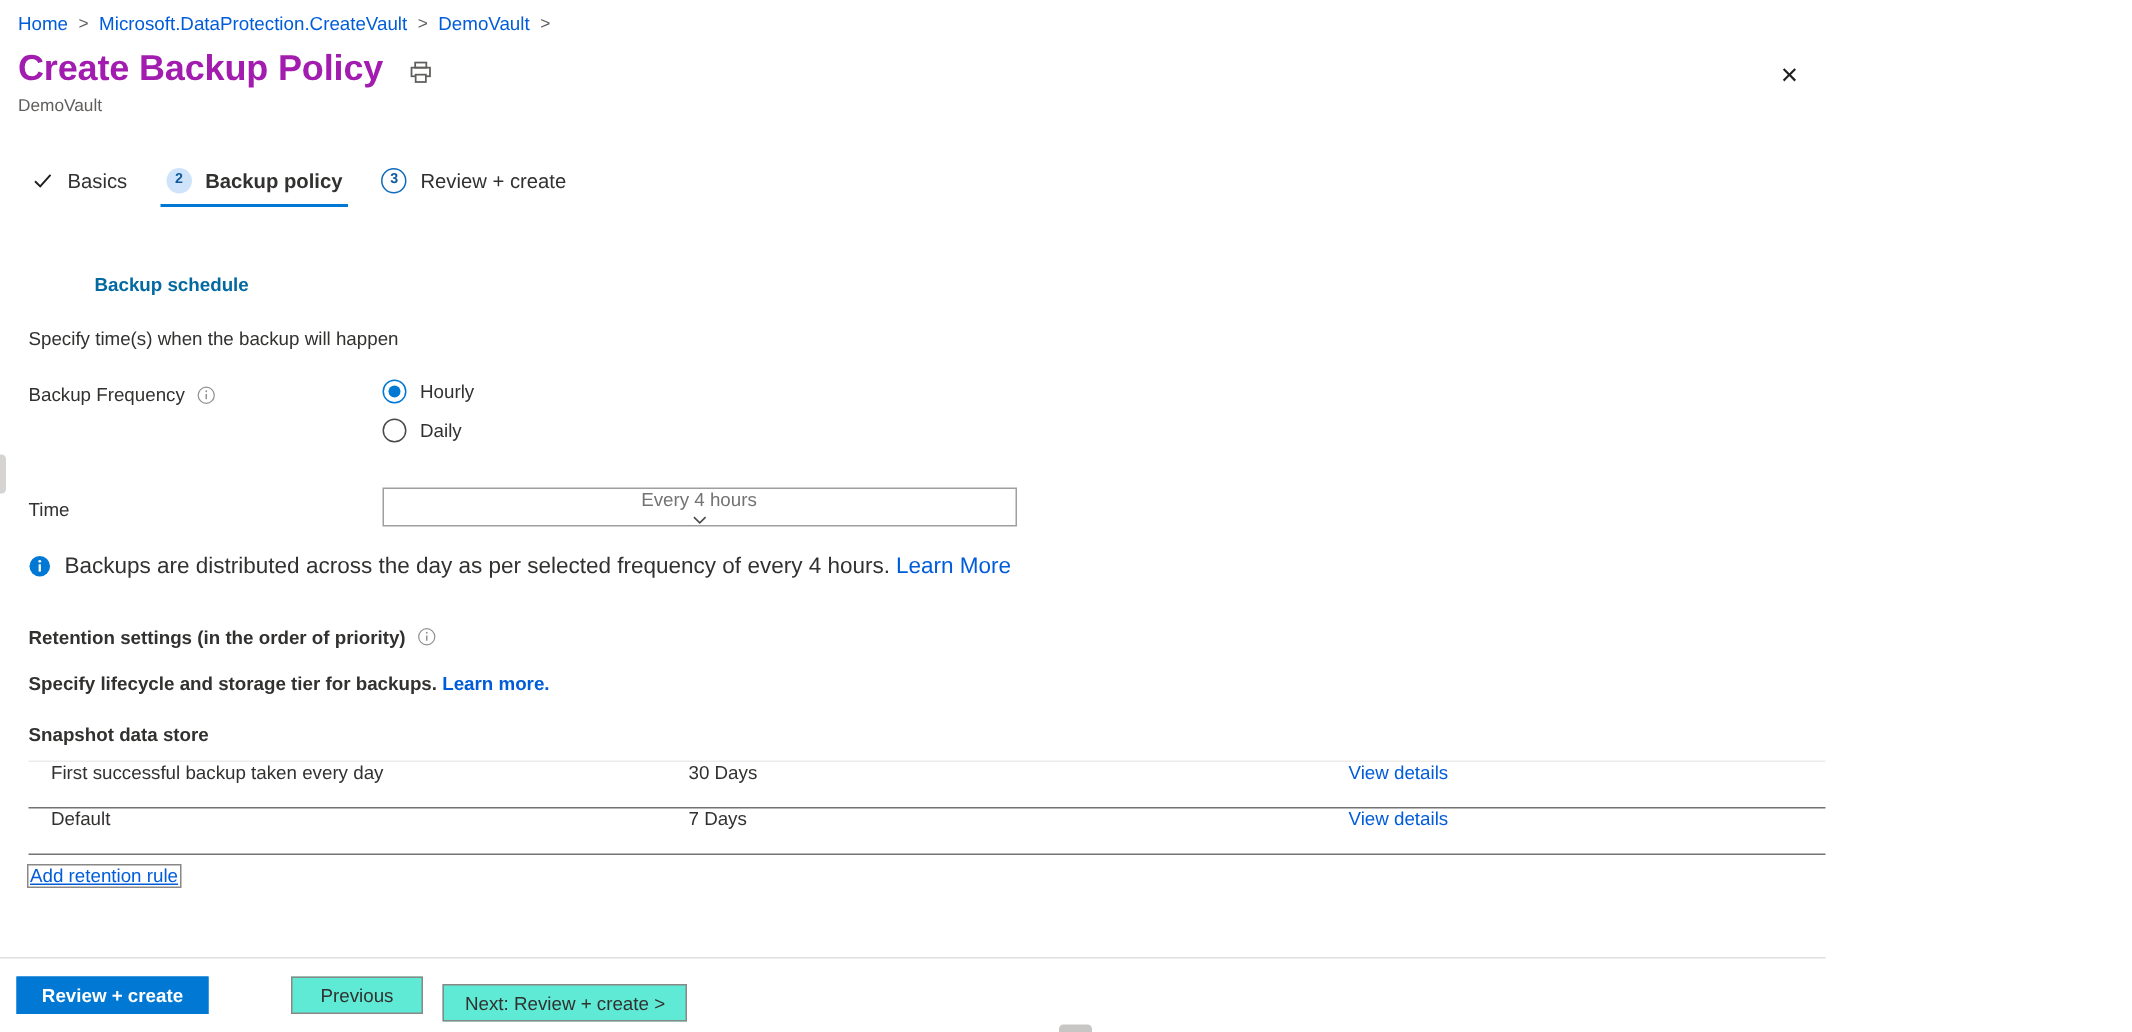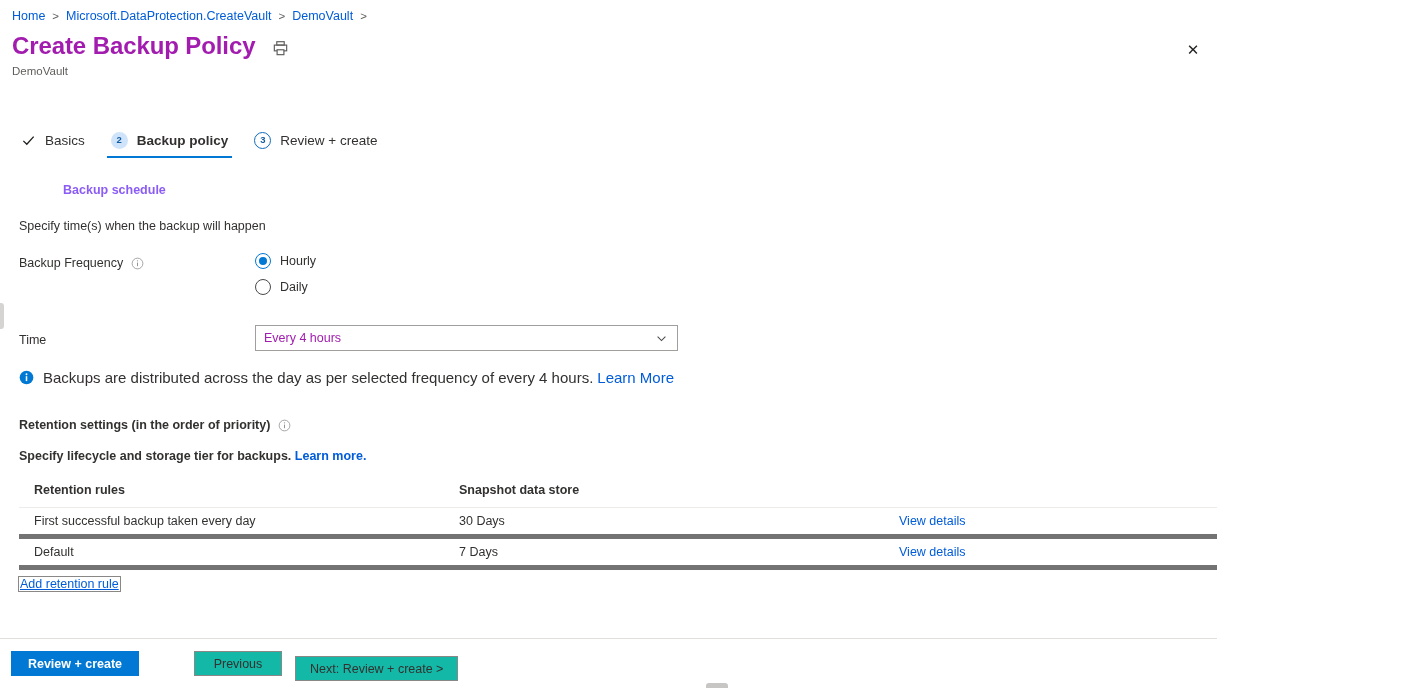--- a/index.html
+++ b/index.html
@@ -68,21 +68,21 @@
     width: 24px; height: 24px;
     display: flex; align-items: center; justify-content: center;
     cursor: pointer;
     color: #201f1e;
     font-size: 15px;
   }
 
   
   .tabs {
     position: absolute;
-    top: 124px; left: 17px;
+    top: 104px; left: 17px;
     display: flex; align-items: stretch;
     height: 32px;
   }
   .tab {
     display: flex; align-items: center;
     padding: 0 4px;
     margin-right: 18px;
     cursor: pointer;
     position: relative;
     font-size: 13.5px;
@@ -116,21 +116,21 @@
 
   
   .form {
     position: absolute;
     top: 183px; left: 0;
     width: 1421px;
   }
   .section-head {
     font-size: 12.5px;
     font-weight: 700;
-    color: #8b5cf6;
+    color: #0369a1;
     margin-left: 19px;
     margin-bottom: 0;
     padding-left: 44px;
   }
   .section-sub {
     font-size: 12.5px;
     font-weight: 400;
     color: #323130;
     margin-left: 19px;
     margin-top: 22px;
@@ -189,22 +189,23 @@
     margin-top: 30px;
   }
   .select-box {
     width: 423px; height: 26px;
     border: 1px solid #a19f9d;
     background: #ffffff;
     display: flex; align-items: center;
     justify-content: space-between;
     padding: 0 9px 0 8px;
     font-size: 12.5px;
-    color: #a21caf;
-    cursor: pointer;
+    color: #737373;
+    cursor: pointer;
+    flex-direction: column;
   }
   .chev { width: 13px; height: 13px; color: #4a4a4a; }
 
   
   .info-banner {
     display: flex; align-items: center;
     margin-left: 19px;
     margin-top: 18px;
     font-size: 15px;
     color: #323130;
@@ -219,21 +220,21 @@
     cursor: pointer;
   }
 
   
   .retention-head {
     font-size: 12.5px;
     font-weight: 700;
     color: #323130;
     margin-left: 19px;
     margin-top: 32px;
-    display: flex; align-items: center;
+    display: flex; 
   }
   .retention-sub {
     font-size: 12.5px;
     font-weight: 700;
     color: #323130;
     margin-left: 19px;
     margin-top: 17px;
   }
   .table {
     margin-left: 19px;
@@ -246,25 +247,25 @@
     font-weight: 700;
     color: #323130;
     padding: 0 0 10px 0;
     border-bottom: 1px solid #edebe9;
   }
   .col-rule { width: 440px; padding-left: 15px; }
   .col-store { width: 440px; }
   .col-link { width: 320px; }
   .col-actions { flex: 1; display: flex; justify-content: flex-end; gap: 9px; padding-right: 22px; }
   .trow {
-    display: flex; align-items: center;
+    display: flex; align-items: flex-start;
     height: 31px;
     font-size: 12.5px;
     color: #323130;
-    border-bottom: 5px solid #737373;
+    border-bottom: 1px solid #737373;
   }
   .icon-btn {
     width: 15px; height: 15px;
     cursor: pointer;
   }
   .icon-btn.blue { color: #0f6cbd; }
   .icon-btn.grey { color: #b3b0ad; cursor: default; }
   .add-link {
     display: inline-block;
     margin-left: 19px;
@@ -296,21 +297,21 @@
     padding: 0 14px;
   }
   .btn-primary {
     background: #0078d4;
     color: #ffffff;
     border: 1px solid #0078d4;
     min-width: 128px;
     font-weight: 600;
   }
   .btn-default {
-    background: #14b8a6;
+    background: #5eead4;
     color: #323130;
     border: 1px solid #8a8886;
     min-width: 88px;
   }
   .btn-gap-a { margin-left: 55px; }
   .btn-gap-b { margin-left: 13px; margin-top: 10px; }
 
   
   .left-edge-nub {
     position: absolute;
@@ -439,21 +440,20 @@
       </span>
     </div>
 
     <div class="retention-sub">
       <span>Specify lifecycle and storage tier for backups.</span>
       <span class="link">Learn more.</span>
     </div>
 
     <div class="table">
       <div class="thead">
-        <div class="col-rule">Retention rules</div>
         <div class="col-store">Snapshot data store</div>
         <div class="col-link"></div>
         <div class="col-actions"></div>
       </div>
 
       <div class="trow">
         <div class="col-rule">First successful backup taken every day</div>
         <div class="col-store">30 Days</div>
         <div class="col-link"><span class="link">View details</span></div>
         <div class="col-actions">

